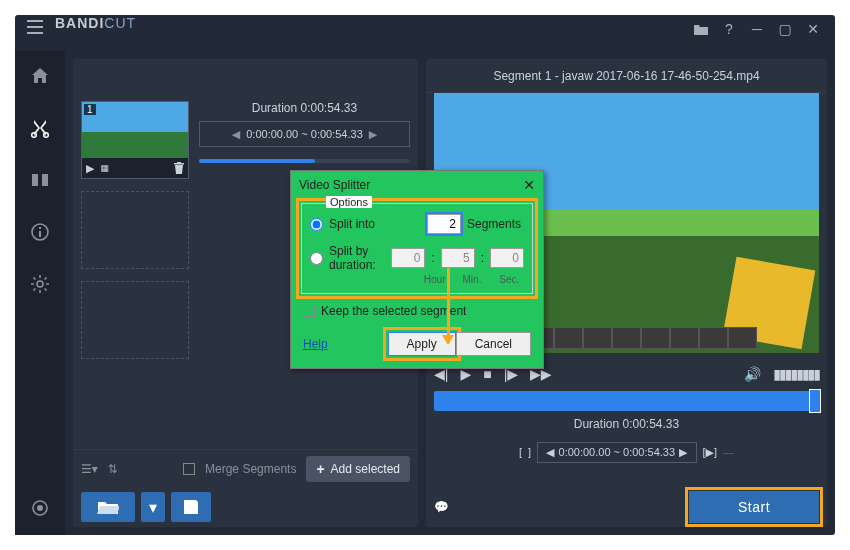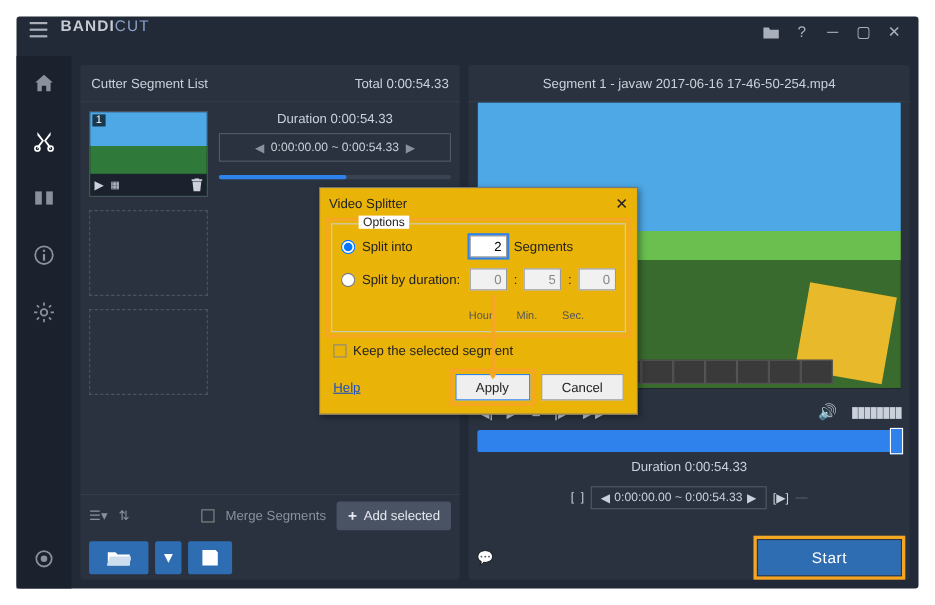--- a/index.html
+++ b/index.html
@@ -55,33 +55,33 @@
   .play-controls .pc-spacer { flex:1; }
   .timeline { position:absolute; top: 332px; left:8px; right:8px; height:20px; background:#2f82ec; border-radius:2px; }
   .timeline .handle { position:absolute; right:-2px; top:-2px; width:12px; height:24px; background:#2f82ec; border:1px solid #fff; }
   .right-meta { position:absolute; top:358px; left:8px; right:8px; color:#cbd1db; font-size:12px; text-align:center; }
   .right-tc { position:absolute; top:378px; left:8px; right:8px; height:30px; display:flex; align-items:center; gap:6px; color:#cbd1db; font-size:11px; }
   .tc-box { border:1px solid #515a6a; padding:3px 8px; display:flex; align-items:center; gap:4px; }
   .right-bottom { position:absolute; left:0; right:0; bottom:0; height:40px; display:flex; align-items:center; padding:0 8px; gap:8px; color:#9aa0ac; font-size:12px; }
   .right-bottom .spacer { flex:1; }
   .start-btn { width:130px; height:32px; background:#2f6db3; color:#fff; display:flex; align-items:center; justify-content:center; font-size:14px; letter-spacing:0.5px; cursor:pointer; outline:3px solid #f5a623; outline-offset:1px; }
   
-  .dialog { position:absolute; left:275px; top:155px; width:290px; background:#eab308; border:1px solid #777; box-shadow:2px 2px 6px rgba(0,0,0,0.4); z-index:100; font-size:12px; color:#222; }
+  .dialog { position:absolute; left:275px; top:155px; width:254px; background:#22c55e; border:1px solid #777; box-shadow:2px 2px 6px rgba(0,0,0,0.4); z-index:100; font-size:12px; color:#222; }
   .dlg-title { height:28px; display:flex; align-items:center; padding:0 8px; }
   .dlg-title .spacer { flex:1; }
   .close-x { font-size:14px; cursor:pointer; }
   .fieldset { margin:4px 10px 10px 10px; border:1px solid #ccc; padding:10px 8px 8px 8px; position:relative; outline:3px solid #f5a623; outline-offset:2px; }
   .legend { position:absolute; top:-8px; left:24px; background:#fff; padding:0 4px; font-size:11px; }
   .opt-row { display:flex; align-items:center; gap:6px; margin-bottom:10px; font-size:12px; }
   .num-input { width:34px; height:20px; text-align:right; border:1px solid #999; padding-right:4px; font-size:12px; }
   .num-input.sel { outline:2px solid #2f82ec; }
   .num-input.dis { background:#f1f1f1; color:#888; }
   .small-label { font-size:10px; color:#555; width:34px; text-align:center; }
   .dlg-row2 { display:flex; align-items:center; padding:0 12px 8px 12px; gap:6px; }
-  .dlg-bottom { display:flex; align-items:center; padding:6px 12px 12px 12px; gap:10px; }
+  .dlg-bottom { display:flex; align-items:center; padding:6px 12px 12px 12px; gap:0; }
   .dlg-bottom .spacer { flex:1; }
   .link { color:#1a4fc7; text-decoration:underline; cursor:pointer; }
   .dlg-btn { border:1px solid #999; background:#efefef; padding:4px 18px; cursor:pointer; font-size:12px; }
   .dlg-btn.primary { outline:3px solid #f5a623; outline-offset:2px; border:1px solid #2f82ec; }
   .arrow { position:absolute; left:432px; top:253px; width:3px; height:75px; background:#f5a623; z-index:101; }
   .arrow::after { content:""; position:absolute; bottom:-8px; left:-5px; border:6px solid transparent; border-top:10px solid #f5a623; }
   svg { display:block; }
   .chk { width:12px; height:12px; border:1px solid #888; display:inline-block; }
 </style>
 </head>
@@ -144,25 +144,20 @@
     <div class="sbtn" style="margin-bottom:12px;">
         <svg width="20" height="20" viewBox="0 0 20 20">
           <circle cx="10" cy="10" r="7" fill="none" stroke="currentColor" stroke-width="1.6"></circle>
           <circle cx="10" cy="10" r="3" fill="currentColor"></circle>
         </svg>
       </div>
   </div>
 
   <div class="main">
     <div class="left-pane">
-      <div class="pane-header">
-        <span>Cutter Segment List</span>
-        <div class="ph-spacer"></div>
-        <span>Total 0:00:54.33</span>
-      </div>
       <div class="seg-area">
         <div class="seg-row">
           <div class="thumb">
             <div class="mc-sky"></div>
             <div class="index">1</div>
             <div class="thumb-controls">
               <span>▶</span>
               <span style="font-size:9px;">▦</span>
               <div class="tc-spacer"></div>
               <span>
@@ -279,21 +274,21 @@
       <span class="close-x">✕</span>
     </div>
     <div class="fieldset">
       <div class="legend">Options</div>
       <div class="opt-row">
         <input type="radio" checked="" style="">
         <span style="width:92px;">Split into</span>
         <input class="num-input sel" value="2" style="">
         <span>Segments</span>
       </div>
-      <div class="opt-row" style="margin-bottom:18px;">
+      <div class="opt-row" style="margin-bottom:2px;">
         <input type="radio" style="">
         <span style="width:92px;">Split by duration:</span>
         <input class="num-input dis" value="0" style=""> :
         <input class="num-input dis" value="5" style=""> :
         <input class="num-input dis" value="0" style="">
       </div>
       <div class="opt-row" style="margin:0 0 0 110px; gap:8px;">
         <span class="small-label">Hour</span>
         <span class="small-label">Min.</span>
         <span class="small-label">Sec.</span>

